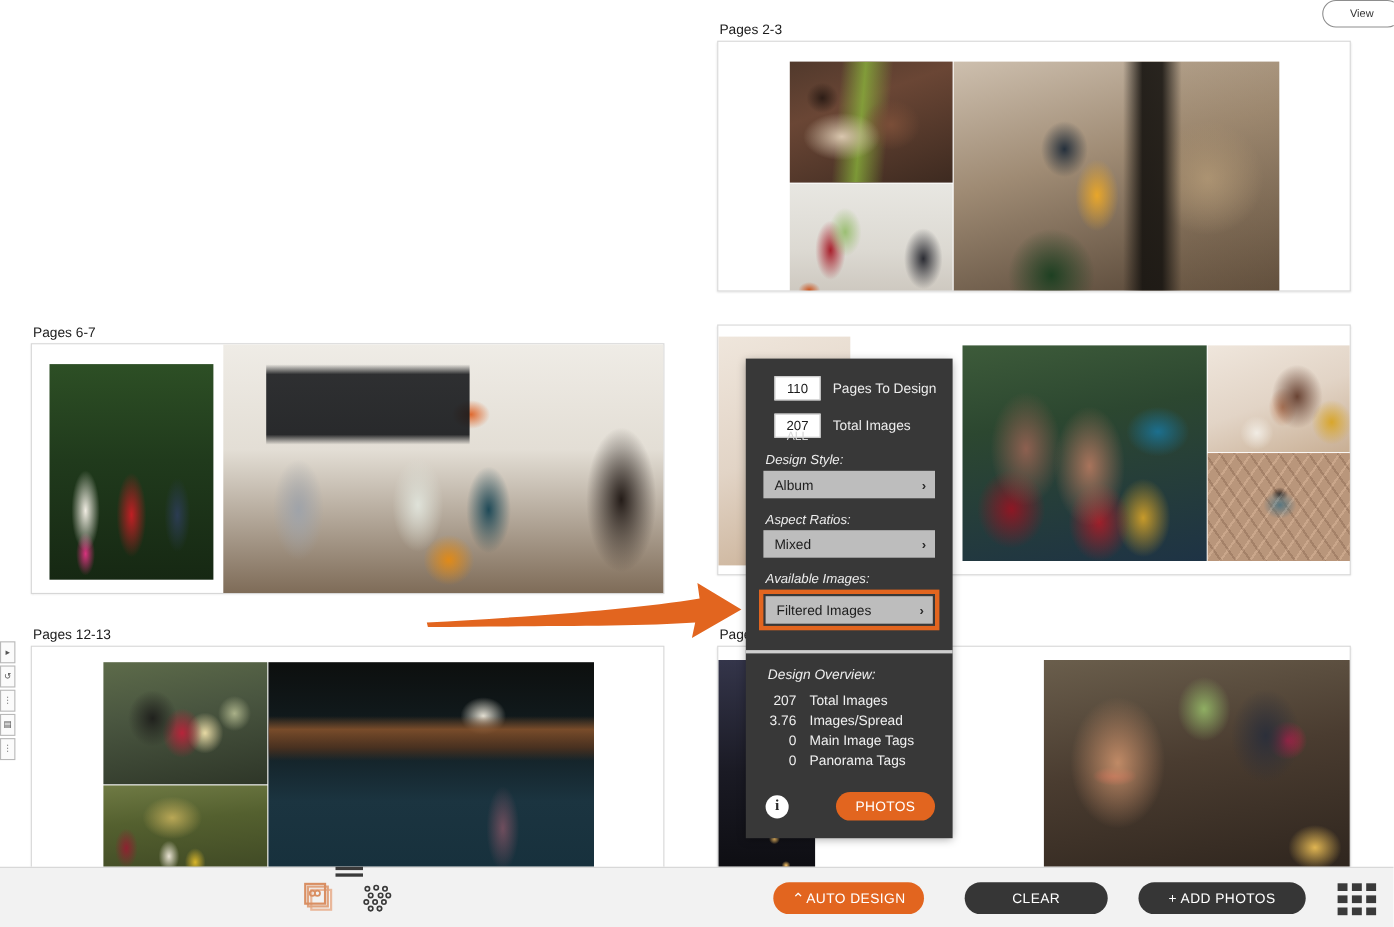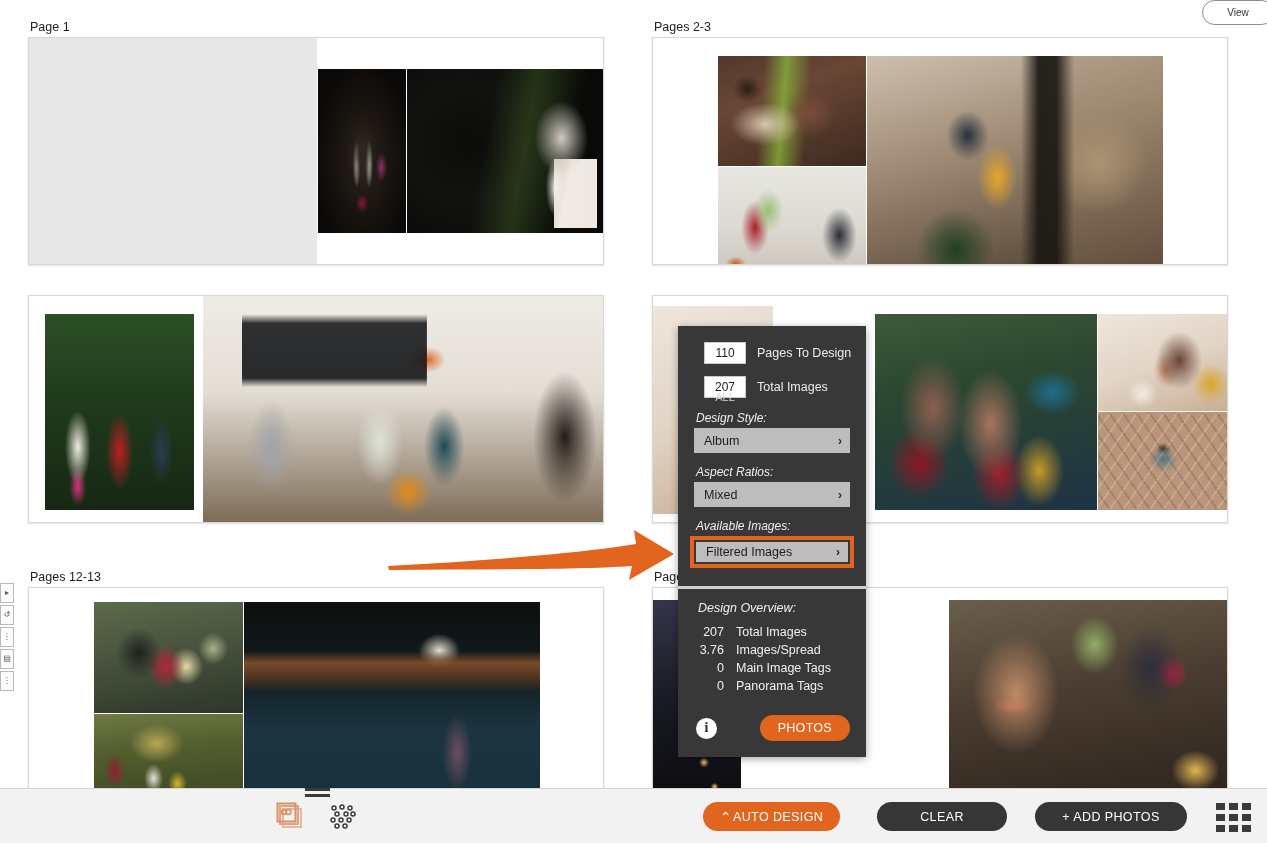--- a/index.html
+++ b/index.html
@@ -252,21 +252,21 @@
     font-size: 12.5px;
   }
   .select-box .chev { font-weight: bold; font-size: 12px; color: #2a2a2a; }
 
   .highlight-wrap {
     border: 4px solid #e2651f;
     padding: 2px;
     margin: 0 12px 4px 12px;
     background: #383838;
   }
-  .highlight-wrap .select-box { height: 20px; }
+  .highlight-wrap .select-box { height: 25px; }
 
   .dialog-divider {
     height: 3px; background: #cfcfcf; width: 100%;
   }
   .overview {
     padding: 12px 0 12px 0;
   }
   .ov-title {
     font-style: italic; font-size: 12.5px; color: #efefef;
     padding-left: 20px; margin-bottom: 10px;
@@ -332,39 +332,32 @@
   }
   .grid-icon span { width: 9px; height: 7px; background: #3a3a3a; display: block; }
 </style>
 </head>
 <body>
 
 <div id="app">
 
   <div class="canvas">
 
-    <div class="spread" style="left:28px; top:20px; width:576px;">
-      <div class="spread-label">Page 1</div>
-      <div class="spread-page" style="width:576px; height:228px;">
-        <div class="ph cover-blank" style="left:0; top:0; width:288px; height:228px;"></div>
-        <div class="ph p-ganesh" style="left:289px; top:31px; width:88px; height:164px;"></div>
-        <div class="ph p-tree" style="left:378px; top:31px; width:198px; height:164px;"></div>
-      </div>
-    </div>
 
     <div class="spread" style="left:652px; top:20px; width:576px;">
       <div class="spread-label">Pages 2-3</div>
       <div class="spread-page" style="width:576px; height:228px;">
         <div class="ph p-henna" style="left:65px; top:18px; width:148px; height:110px;"></div>
         <div class="ph p-kitchen" style="left:65px; top:129px; width:148px; height:110px;"></div>
         <div class="ph p-room" style="left:214px; top:18px; width:296px; height:221px;"></div>
       </div>
     </div>
 
     <div class="spread" style="left:28px; top:295px; width:576px;">
+      <div class="spread-label">Pages 6-7</div>
       <div class="spread-page" style="width:576px; height:228px;">
         <div class="ph p-group" style="left:16px; top:18px; width:149px; height:196px;"></div>
         <div class="ph p-living" style="left:174px; top:0px; width:402px; height:228px;"></div>
       </div>
     </div>
 
     <div class="spread" style="left:652px; top:295px; width:576px;">
       <div class="spread-page" style="width:576px; height:228px;">
         <div class="ph p-portrait" style="left:0px; top:10px; width:120px; height:208px;"></div>
         <div class="ph p-two" style="left:222px; top:18px; width:222px; height:196px;"></div>

